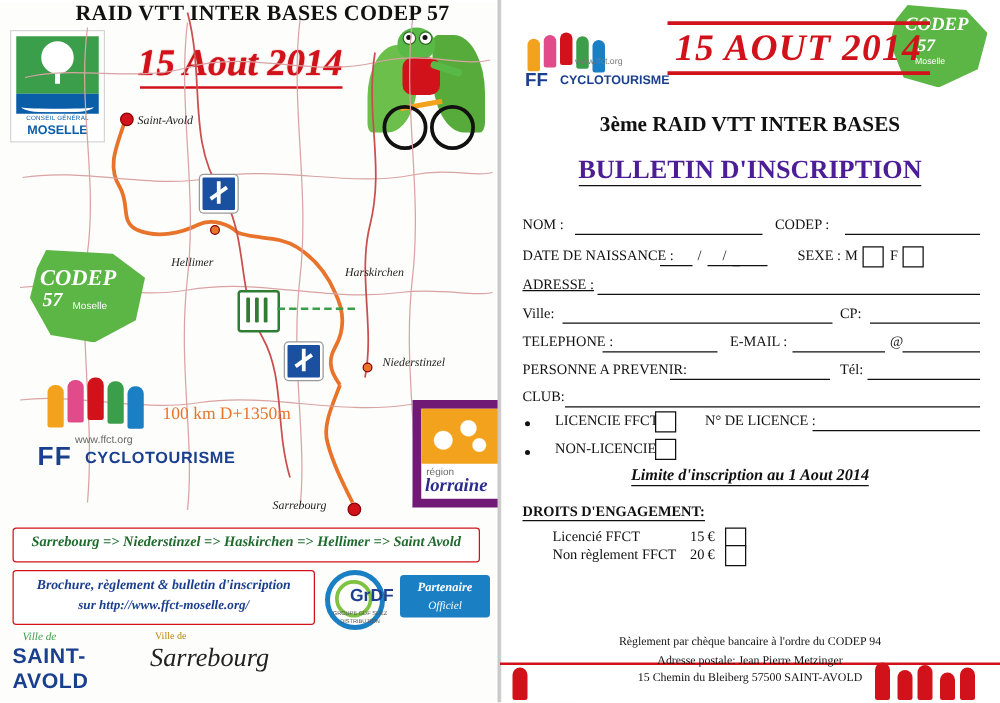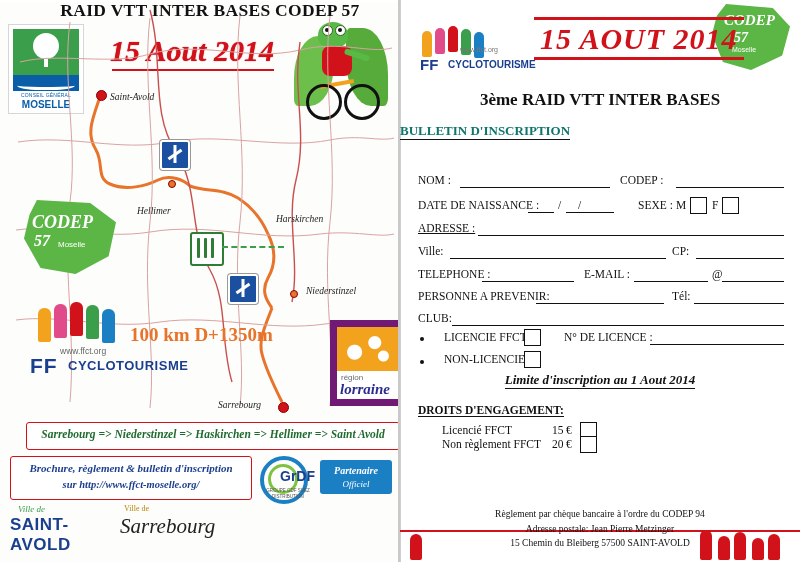--- a/index.html
+++ b/index.html
@@ -30,21 +30,21 @@
     font-family:"Liberation Serif", serif;
     font-weight:bold;font-style:italic;
     font-size:30px;color:#d1121a;
     text-shadow:0 0 1px #d1121a;
   }
   .date-left::after{
     content:"";position:absolute;left:2px;right:0;bottom:-3px;height:2px;background:#d1121a;
   }
   .km-label{
     position:absolute;left:130px;top:322px;
-    font-weight:bold;font-size:19px;color:#e8732a;
+    font-weight:normal;font-size:14px;color:#e8732a;
     font-family:"Liberation Serif", serif;
   }
 
   
   .cg-logo{
     position:absolute;left:8px;top:22px;width:74px;height:88px;
     background:#ffffff;border:1px solid #d6d6d6;
   }
   .cg-logo .green{
     position:absolute;left:4px;top:4px;right:4px;height:46px;background:#3a9e4b;
@@ -129,21 +129,21 @@
     font-family:"Liberation Sans", sans-serif;
   }
   .lorraine .lo{
     position:absolute;left:3px;top:54px;font-size:15px;font-weight:bold;color:#2c2c8f;
     font-family:"Liberation Serif", serif;font-style:italic;
   }
 
   
   .route-box{
     position:absolute;left:10px;top:420px;width:372px;height:26px;
-    border:1.5px solid #d1121a;border-radius:3px;background:#ffffff;margin-left:16px;
+    border:1.5px solid #d1121a;border-radius:3px;background:#ffffff;
   }
   .route-box span{
     position:absolute;left:0;right:0;top:5px;text-align:center;
     font-size:11.5px;color:#1f6b2e;font-weight:bold;font-style:italic;
     font-family:"Liberation Serif", serif;
   }
   .broch-box{
     position:absolute;left:10px;top:454px;width:240px;height:42px;
     border:1.5px solid #d1121a;border-radius:3px;background:#ffffff;
   }
@@ -334,22 +334,22 @@
   }
   .date-right::after{
     content:"";position:absolute;left:-6px;right:-6px;bottom:-4px;height:3px;background:#d1121a;
   }
 
   .form-title{
     position:absolute;left:400px;right:0;top:90px;text-align:center;
     font-size:17px;font-weight:bold;color:#111;font-family:"Liberation Serif", serif;
   }
   .form-sub{
-    position:absolute;left:400px;right:0;top:123px;
-    font-size:13px;font-weight:bold;color:#0f766e;font-family:"Liberation Serif", serif;
+    position:absolute;left:400px;right:0;top:123px;text-align:center;
+    font-size:21px;font-weight:bold;color:#4c1d95;font-family:"Liberation Serif", serif;
   }
   .form-sub span{border-bottom:1.5px solid #111;padding-bottom:1px;}
 
   .fl{
     position:absolute;font-size:11.5px;color:#111;font-family:"Liberation Serif", serif;
     white-space:nowrap;
   }
   .rule{position:absolute;height:0;border-bottom:1px solid #111;}
   .cbox{
     position:absolute;width:15px;height:15px;border:1.3px solid #111;background:#ffffff;

